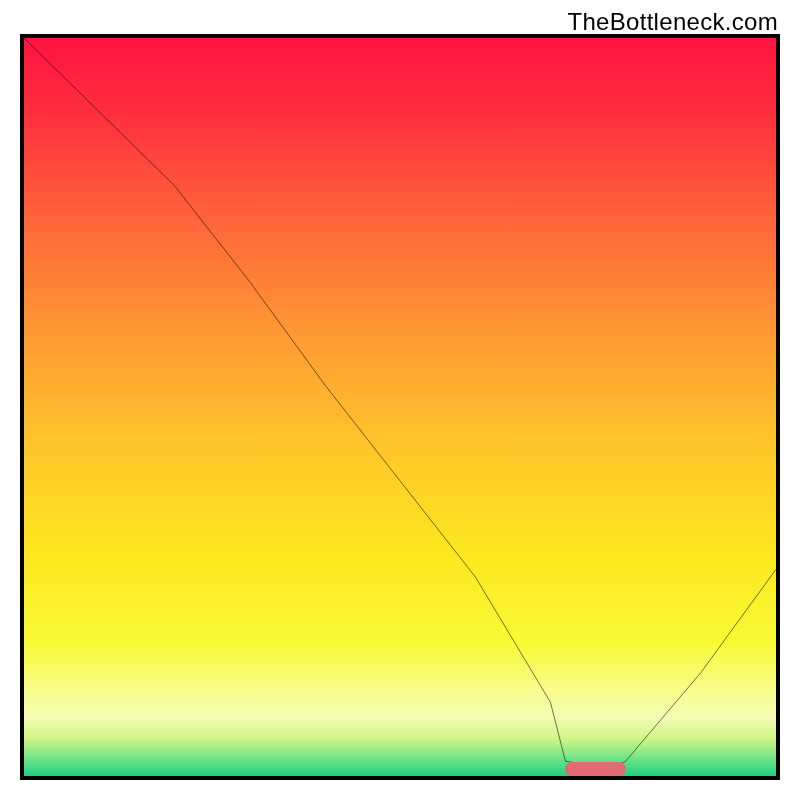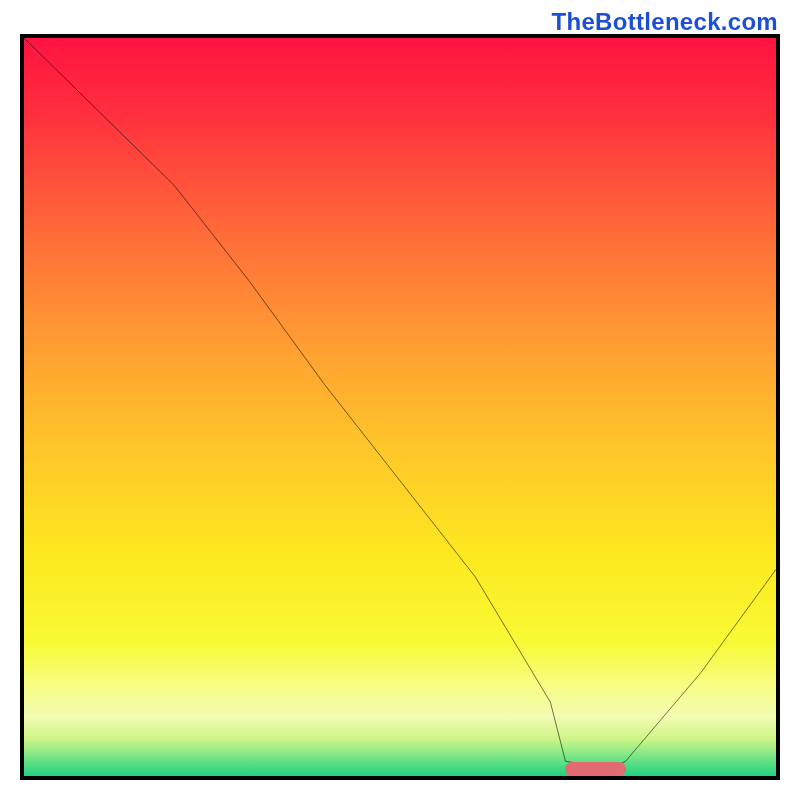--- a/index.html
+++ b/index.html
@@ -5,22 +5,22 @@
   * { margin: 0; padding: 0; box-sizing: border-box; }
   html, body { width: 800px; height: 800px; background: #ffffff; overflow: hidden; }
   body { position: relative; }
 
   .watermark {
     position: absolute;
     top: 8px;
     right: 22px;
     font-family: Arial, Helvetica, sans-serif;
     font-size: 24px;
-    font-weight: 700;
-    color: #1d4ed8;
+    font-weight: 400;
+    color: #000000;
     letter-spacing: 0.3px;
   }
 
   .plot-frame {
     position: absolute;
     left: 20px;
     top: 34px;
     width: 760px;
     height: 746px;
     border: 4px solid #000;

